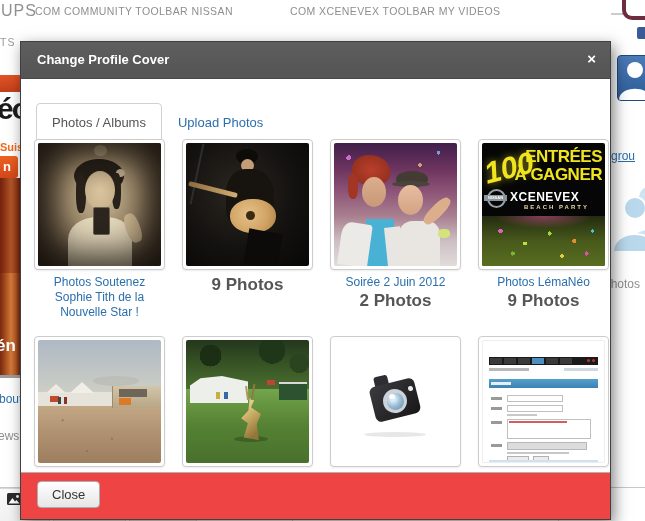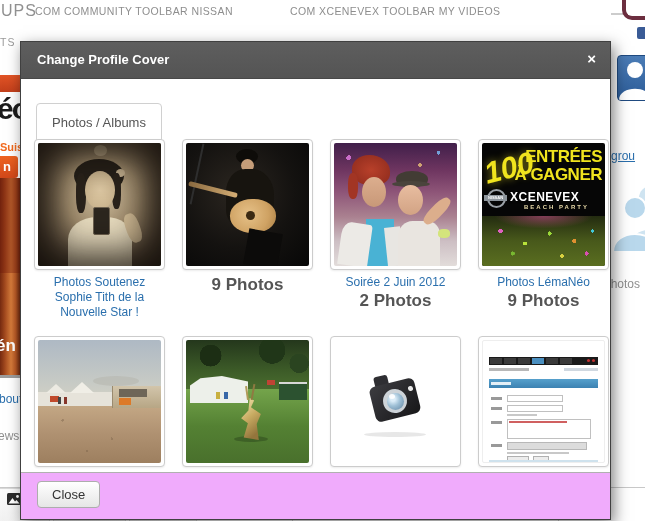--- a/index.html
+++ b/index.html
@@ -53,21 +53,21 @@
   .tab.link{color:#2a6fad;border:1px solid transparent;cursor:pointer;}
   .grid{position:absolute;left:13px;display:flex;gap:17px;}
   .row1{top:60px;} .row2{top:257px;}
   .cell{width:131px;}
   .pbox{border:1px solid #ccc;border-radius:4px;background:#fff;padding:3px;box-shadow:0 1px 2px rgba(0,0,0,.08);cursor:pointer;}
   .thumb{width:123px;height:123px;border-radius:2px;position:relative;overflow:hidden;}
   .thumb *{position:absolute;}
   .cap{text-align:center;margin-top:5px;}
   .cap a{display:block;color:#2a6fad;font-size:12px;line-height:15px;text-decoration:none;cursor:pointer;}
   .cnt{font-size:17px;font-weight:bold;color:#555;margin-top:1px;}
-  .m-foot{height:46px;background:#f0abfc;border-top:1px solid #b0b0b0;}
+  .m-foot{height:46px;background:#ef4444;border-top:1px solid #b0b0b0;}
   .close-btn{margin:8px 0 0 16px;padding:5px 14px;font-size:13px;color:#333;font-family:inherit;
              background:linear-gradient(180deg,#fff,#e6e6e6);border:1px solid #adadad;border-radius:4px;cursor:pointer;}
 
   
   .t1{background:radial-gradient(circle at 52% 42%,#cdbb9b 0%,#a08c6d 38%,#5c4e3e 72%,#2e271e 100%);}
   .t1 .hair{left:36px;top:16px;width:50px;height:34px;background:#262019;border-radius:50%;}
   .t1 .bun{left:56px;top:2px;width:13px;height:11px;background:#c2ae8c;border-radius:50%;}
   .t1 .bun2{left:78px;top:26px;width:9px;height:8px;background:#cab694;border-radius:50%;}
   .t1 .face{left:47px;top:28px;width:30px;height:38px;background:radial-gradient(#dcc7a2,#c4ad87);border-radius:50%;}
   .t1 .hl{left:38px;top:30px;width:10px;height:40px;background:#2a231b;border-radius:40%;}
@@ -276,20 +276,21 @@
 
 <div id="modal">
   <div class="m-head">
     <span class="m-title">Change Profile Cover</span>
     <span class="m-close">×</span>
   </div>
 
   <div class="m-body">
     <div class="tabs">
       <div class="tab active">Photos / Albums</div>
+      <div class="tab link">Upload Photos</div>
     </div>
 
     <div class="grid row1">
       <div class="cell">
         <div class="pbox">
           <div class="thumb t1">
             <div class="hair"></div>
               <div class="bun"></div>
               <div class="bun2"></div>
               <div class="hl"></div>

